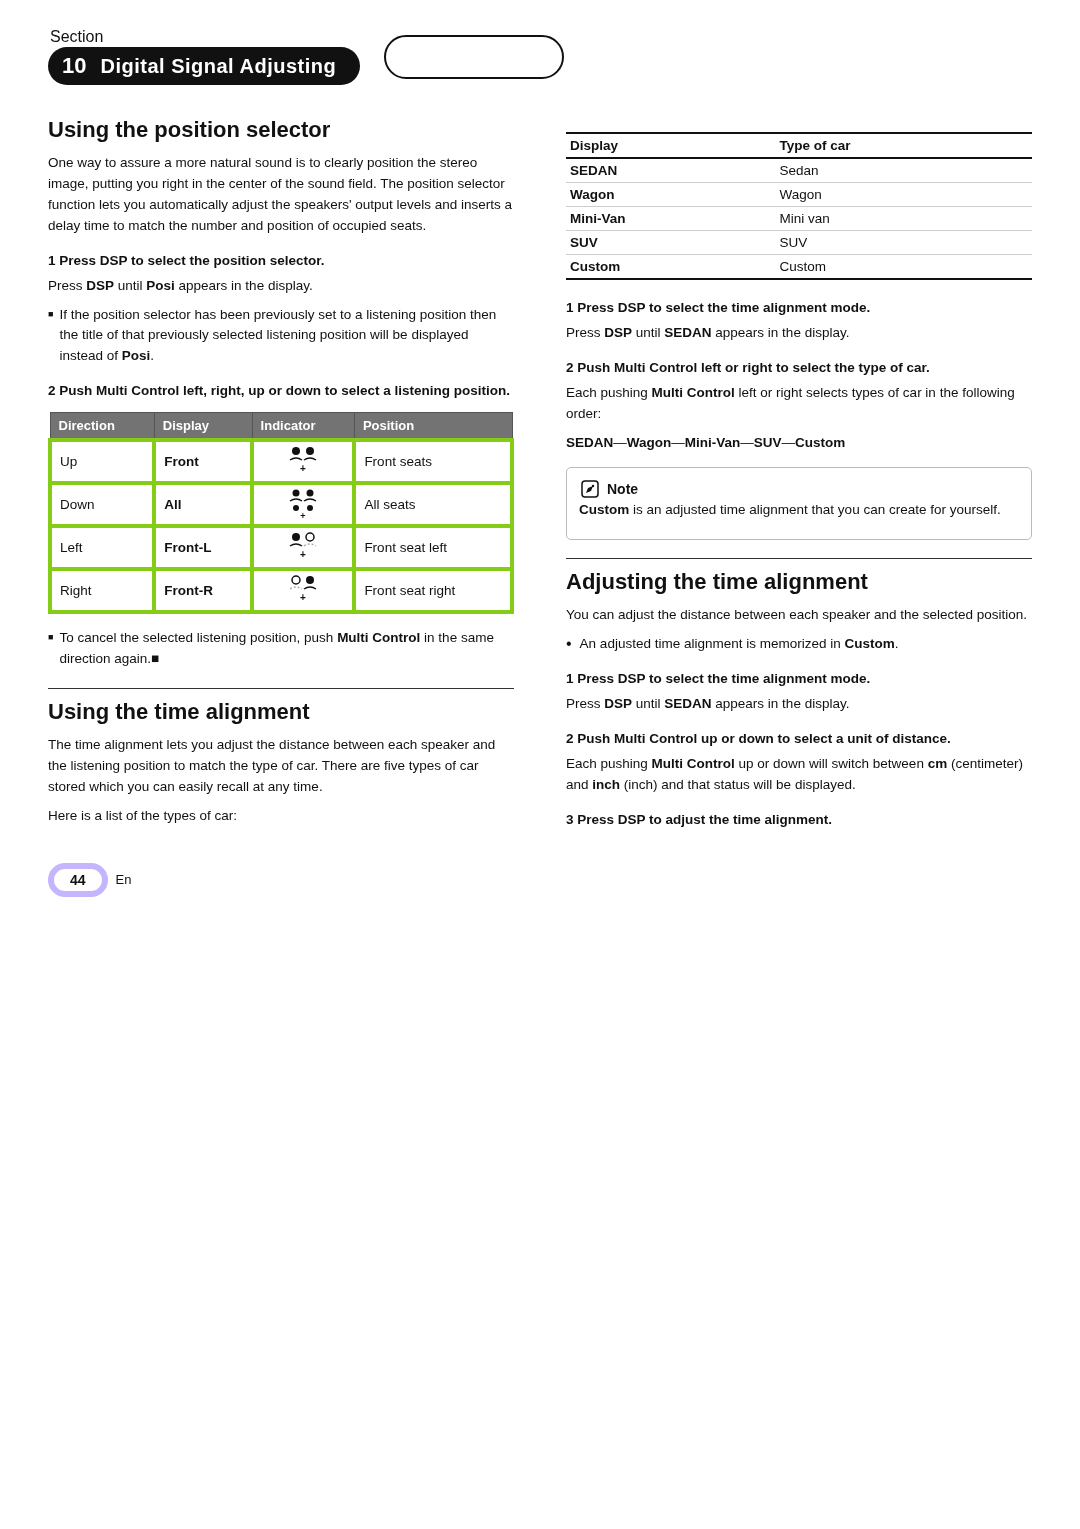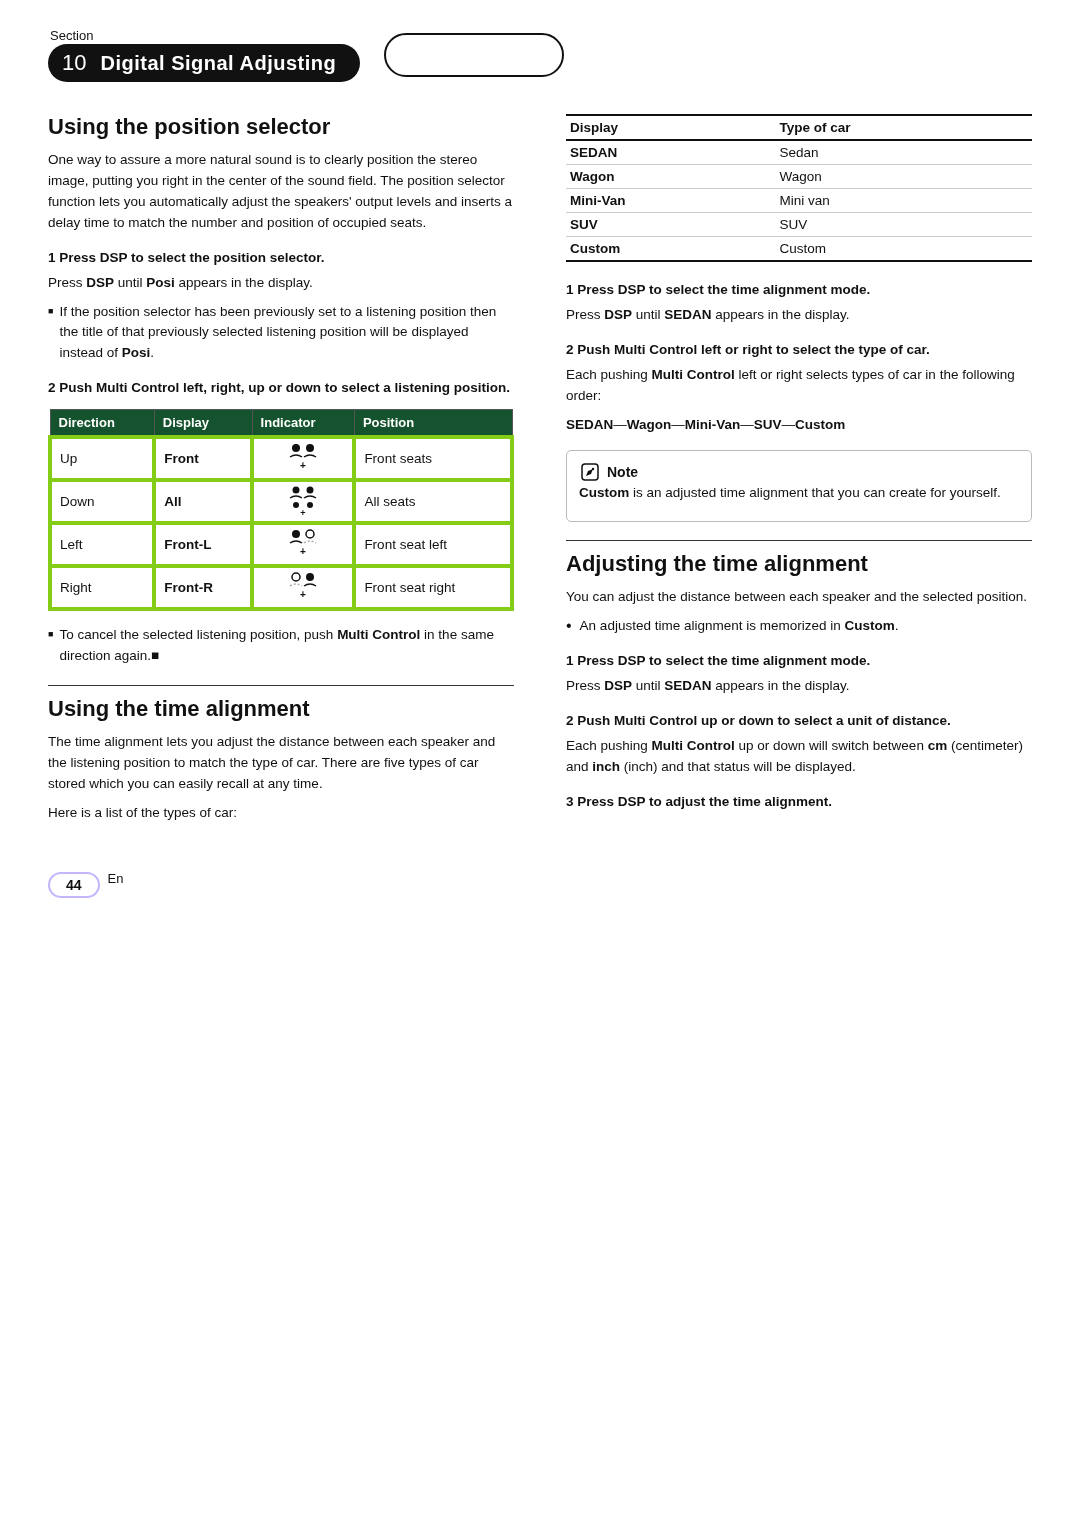--- a/index.html
+++ b/index.html
@@ -24,58 +24,59 @@
       align-items: center;
       margin-bottom: 32px;
     }
     .section-badge {
       display: flex;
       flex-direction: column;
       align-items: flex-start;
       margin-right: 0;
     }
     .section-label {
-      font-size: 13px;
+      font-size: 16px;
       color: #111;
       margin-bottom: 1px;
       padding-left: 2px;
     }
     .section-pill {
       display: flex;
       align-items: center;
       background: #111;
       color: #fff;
       border-radius: 22px;
       padding: 6px 24px 6px 14px;
       font-size: 20px;
       font-weight: bold;
       white-space: nowrap;
     }
     .section-num {
       font-size: 22px;
-      font-weight: normal;
+      font-weight: bold;
       margin-right: 14px;
     }
     .section-title {
       font-size: 20px;
       font-weight: bold;
       letter-spacing: 0.5px;
     }
     .header-oval {
       margin-left: 24px;
       border: 2px solid #111;
       border-radius: 30px;
       width: 180px;
       height: 44px;
     }
 
     
     .main-cols {
       display: flex;
       gap: 52px;
+      align-items: flex-end;
     }
     .col-left {
       flex: 1 1 0;
       min-width: 0;
     }
     .col-right {
       flex: 1 1 0;
       min-width: 0;
     }
 
@@ -112,21 +113,21 @@
     }
 
     
     .dir-table {
       width: 100%;
       border-collapse: collapse;
       margin-bottom: 14px;
       margin-top: 10px;
     }
     .dir-table th {
-      background: #14532d;
+      background: #737373;
       color: #fff;
       font-size: 13px;
       font-weight: bold;
       padding: 5px 8px;
       text-align: left;
       border: 1px solid #555;
     }
     .dir-table td {
       border: 4px solid #84cc16;
       padding: 5px 8px;
@@ -197,27 +198,26 @@
       margin-bottom: 4px;
     }
 
     
     .footer {
       display: flex;
       align-items: center;
       margin-top: 28px;
     }
     .page-num-pill {
-      border: 2px solid #c4b5fd;
+      border: 6px solid #c4b5fd;
       border-radius: 20px;
       padding: 3px 16px;
       font-size: 14px;
       font-weight: bold;
       margin-right: 8px;
-      margin-top: 12px;
     }
     .footer-en {
       font-size: 13px;
     }
 
     b { font-weight: bold; }
 
     .sedan-sequence {
       font-size: 13.5px;
       margin-bottom: 14px;

